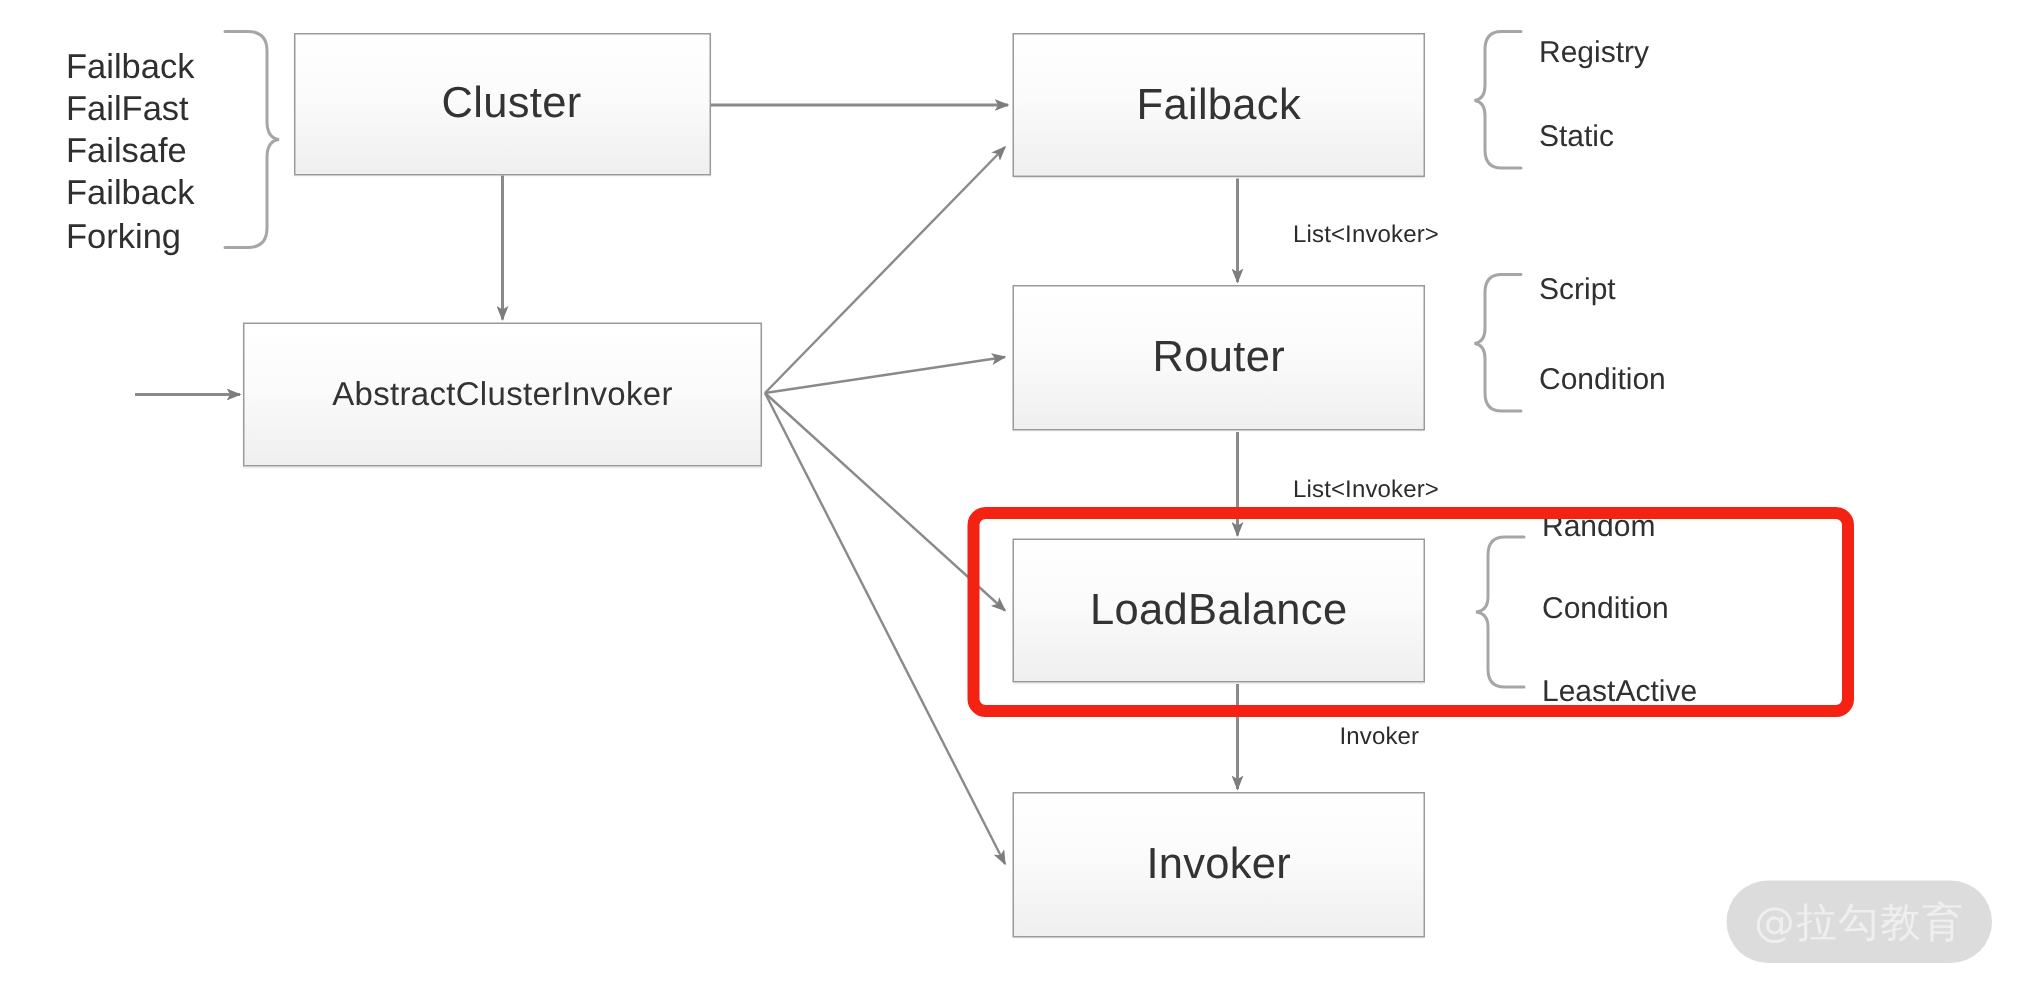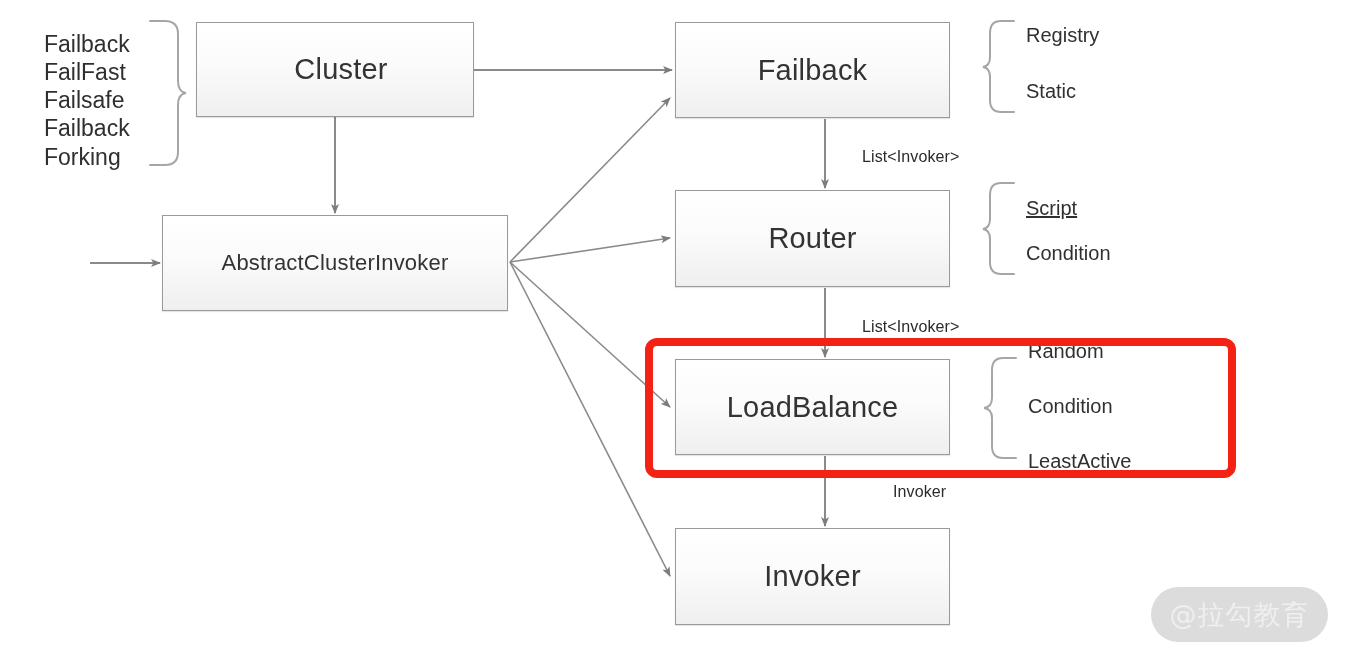--- a/index.html
+++ b/index.html
@@ -154,21 +154,21 @@
     <div>Failback</div>
     <div>FailFast</div>
     <div>Failsafe</div>
     <div>Failback</div>
     <div>Forking</div>
   </div>
 
   <div class="side-label" style="left:1026px; top:24px;">Registry</div>
   <div class="side-label" style="left:1026px; top:80px;">Static</div>
 
-  <div class="side-label" style="left:1026px; top:197px;text-decoration:underline;">Script</div>
+  <div class="side-label" style="left:1026px; top:182px;">Script</div>
   <div class="side-label" style="left:1026px; top:242px;">Condition</div>
 
   <div class="side-label" style="left:1028px; top:340px;">Random</div>
   <div class="side-label" style="left:1028px; top:395px;">Condition</div>
   <div class="side-label" style="left:1028px; top:450px;">LeastActive</div>
 
   <div class="edge-label" style="left:862px; top:148px;">List&lt;Invoker&gt;</div>
   <div class="edge-label" style="left:862px; top:318px;">List&lt;Invoker&gt;</div>
   <div class="edge-label" style="left:893px; top:483px;">Invoker</div>
 

